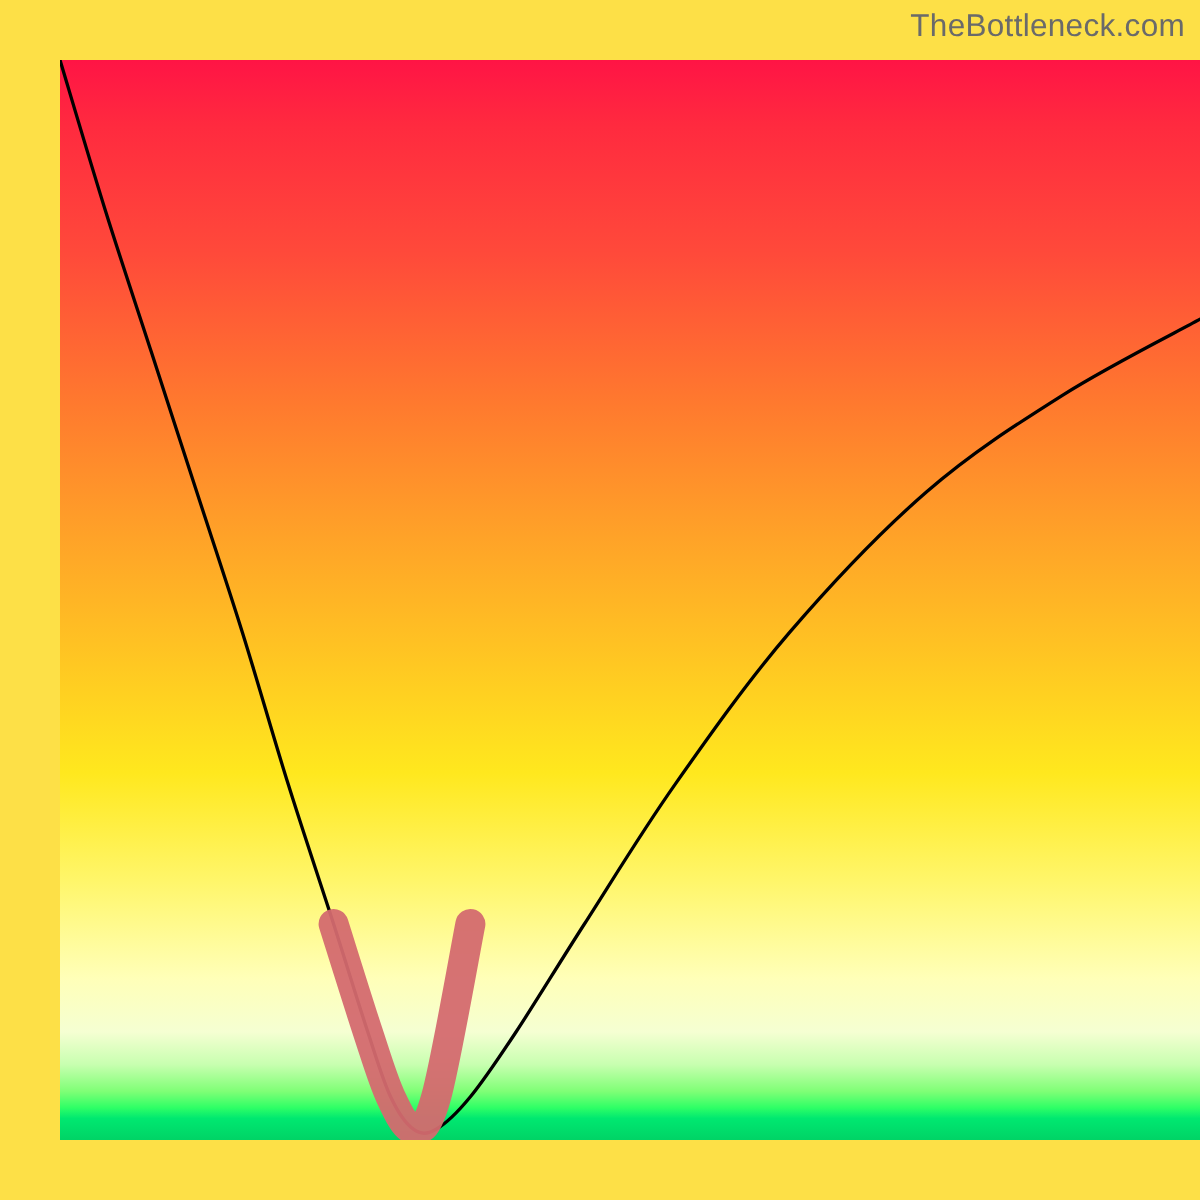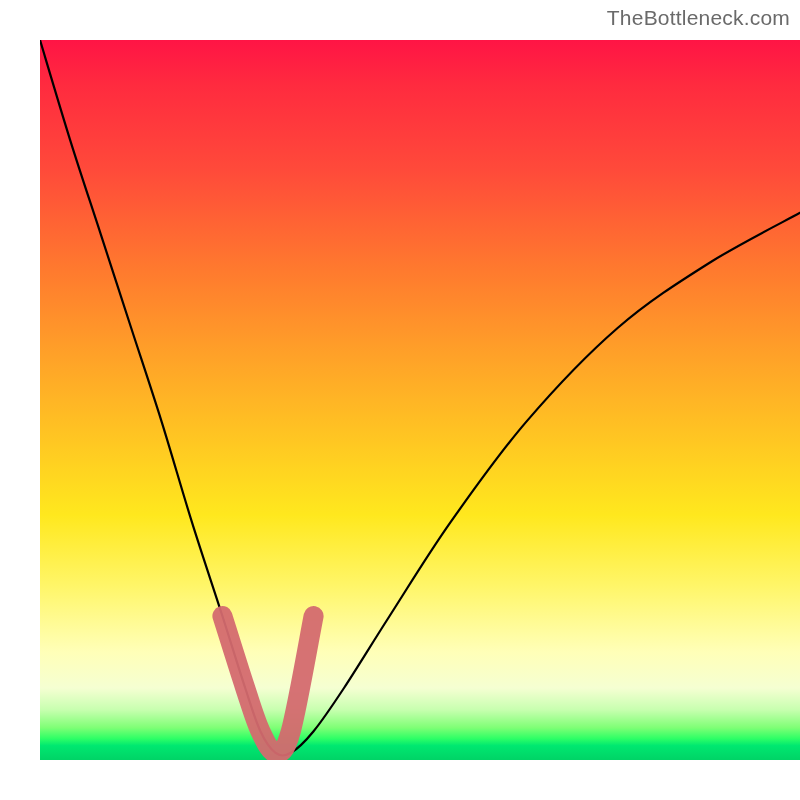--- a/index.html
+++ b/index.html
@@ -8,21 +8,21 @@
     width: 800px;
     height: 800px;
     background: #000;
     overflow: hidden;
     font-family: Arial, Helvetica, sans-serif;
   }
   .stage {
     position: relative;
     width: 800px;
     height: 800px;
-    background: #ffffff;
+    background: #fde047;
   }
   .plot {
     position: absolute;
     left: 40px;
     top: 40px;
     width: 760px;
     height: 720px;
     overflow: hidden;
   }
   .gradient {

